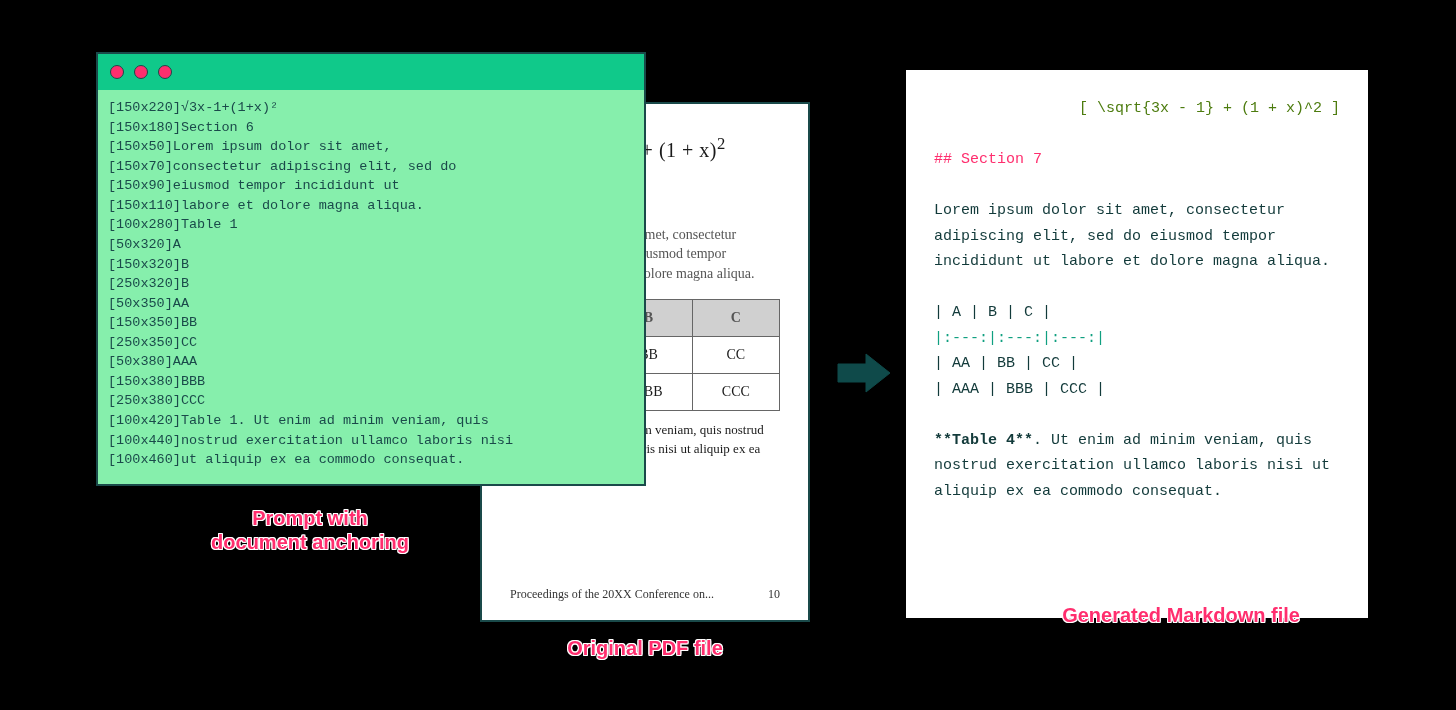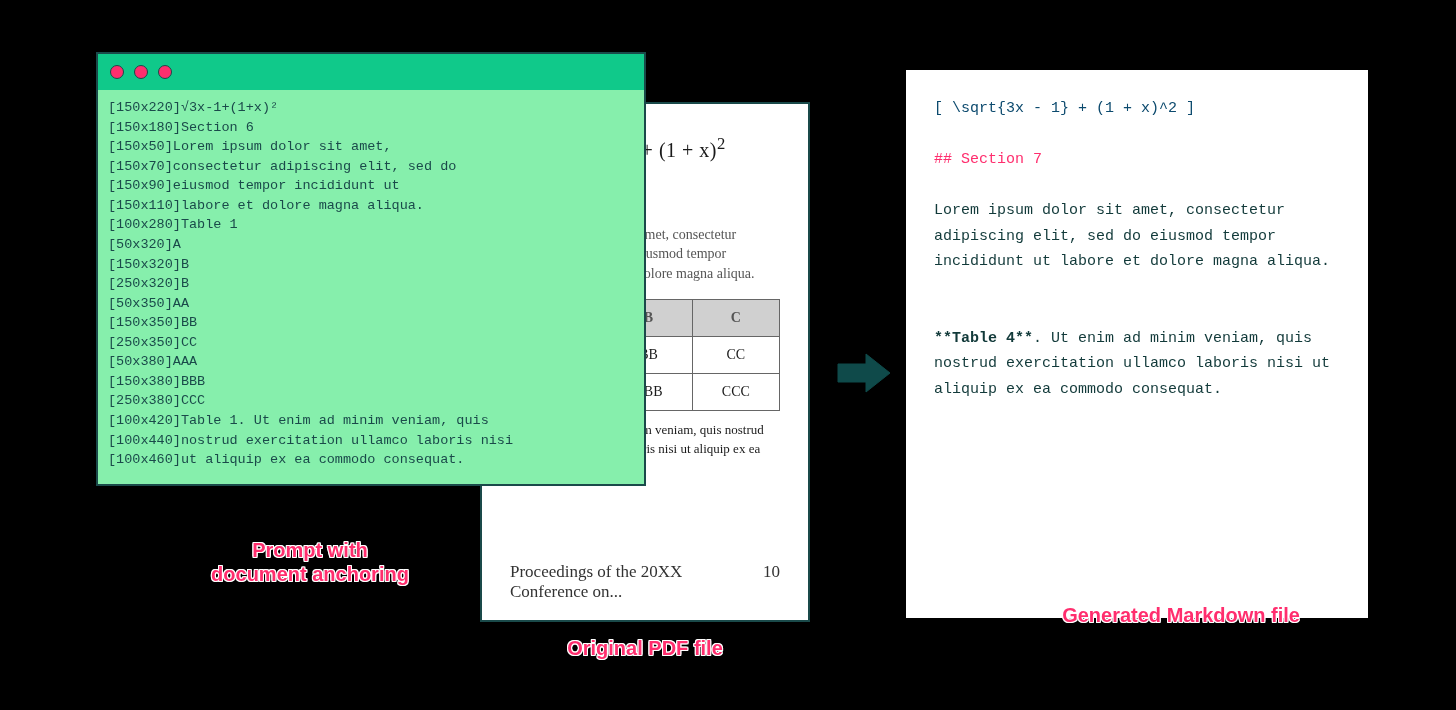--- a/index.html
+++ b/index.html
@@ -94,21 +94,21 @@
   .pdf .caption {
     font-size: 13px;
     line-height: 1.4;
     margin-top: 10px;
   }
   .pdf .caption .tlabel { font-weight: bold; color: #666; }
   .pdf .footer {
     position: absolute;
     bottom: 18px;
     left: 28px; right: 28px;
-    font-size: 17px;
+    font-size: 12px;
     display: flex;
     justify-content: space-between;
     color: #333;
   }
   .arrow {
     position: absolute;
     left: 836px;
     top: 350px;
     z-index: 3;
   }
@@ -120,40 +120,40 @@
     width: 462px;
     height: 548px;
     background: #fff;
     padding: 26px 28px;
     font-family: "Courier New", monospace;
     font-size: 15px;
     line-height: 1.7;
     color: #123a3a;
     z-index: 2;
   }
-  .md .latex { color: #0c4a6e; }
+  .md .latex { color: #4d7c0f; text-align: right; }
   .md .heading { color: #ff2e6e; }
   .md .tsep { color: #10a080; }
   .md .bold { font-weight: bold; }
   .label {
     position: absolute;
     color: #ff2e6e;
     font-family: "Arial Black", Impact, sans-serif;
     font-weight: 900;
     font-size: 20px;
     text-align: center;
     line-height: 1.2;
     text-shadow:
       -1px -1px 0 #fff, 1px -1px 0 #fff,
       -1px 1px 0 #fff, 1px 1px 0 #fff,
       0 -1px 0 #fff, 0 1px 0 #fff,
       -1px 0 0 #fff, 1px 0 0 #fff;
     z-index: 5;
   }
-  .label.l1 { left: 180px; top: 506px; width: 260px; margin-top: 32px; }
+  .label.l1 { left: 180px; top: 506px; width: 260px; }
   .label.l2 { left: 530px; top: 636px; width: 230px; }
   .label.l3 { left: 980px; top: 603px; width: 320px; text-align: right; }
 </style>
 </head>
 <body>
 
 <div class="terminal">
   <div class="titlebar">
     <div class="dot"></div>
     <div class="dot"></div>
@@ -220,20 +220,26 @@
   </svg>
 </div>
 
 <div class="md">
   <div class="latex">[ \sqrt{3x - 1} + (1 + x)^2 ]</div>
   <br>
   <div class="heading">## Section 7</div>
   <br>
   <div>Lorem ipsum dolor sit amet, consectetur adipiscing elit, sed do eiusmod tempor incididunt ut labore et dolore magna aliqua.</div>
   <br>
+  <div id="md-table">
+      <div>| A   | B   | C   |</div>
+      <div class="tsep">|:---:|:---:|:---:|</div>
+      <div>| AA  | BB  | CC  |</div>
+      <div>| AAA | BBB | CCC |</div>
+    </div>
   <br>
   <div>
     <span class="bold">**Table 4**</span><span>. Ut enim ad minim veniam, quis nostrud exercitation ullamco laboris nisi ut aliquip ex ea commodo consequat.</span>
   </div>
 </div>
 
 <div class="label l1" id="lbl1">Prompt with<br>document anchoring</div>
 <div class="label l2">Original PDF file</div>
 <div class="label l3">Generated Markdown file</div>
 

